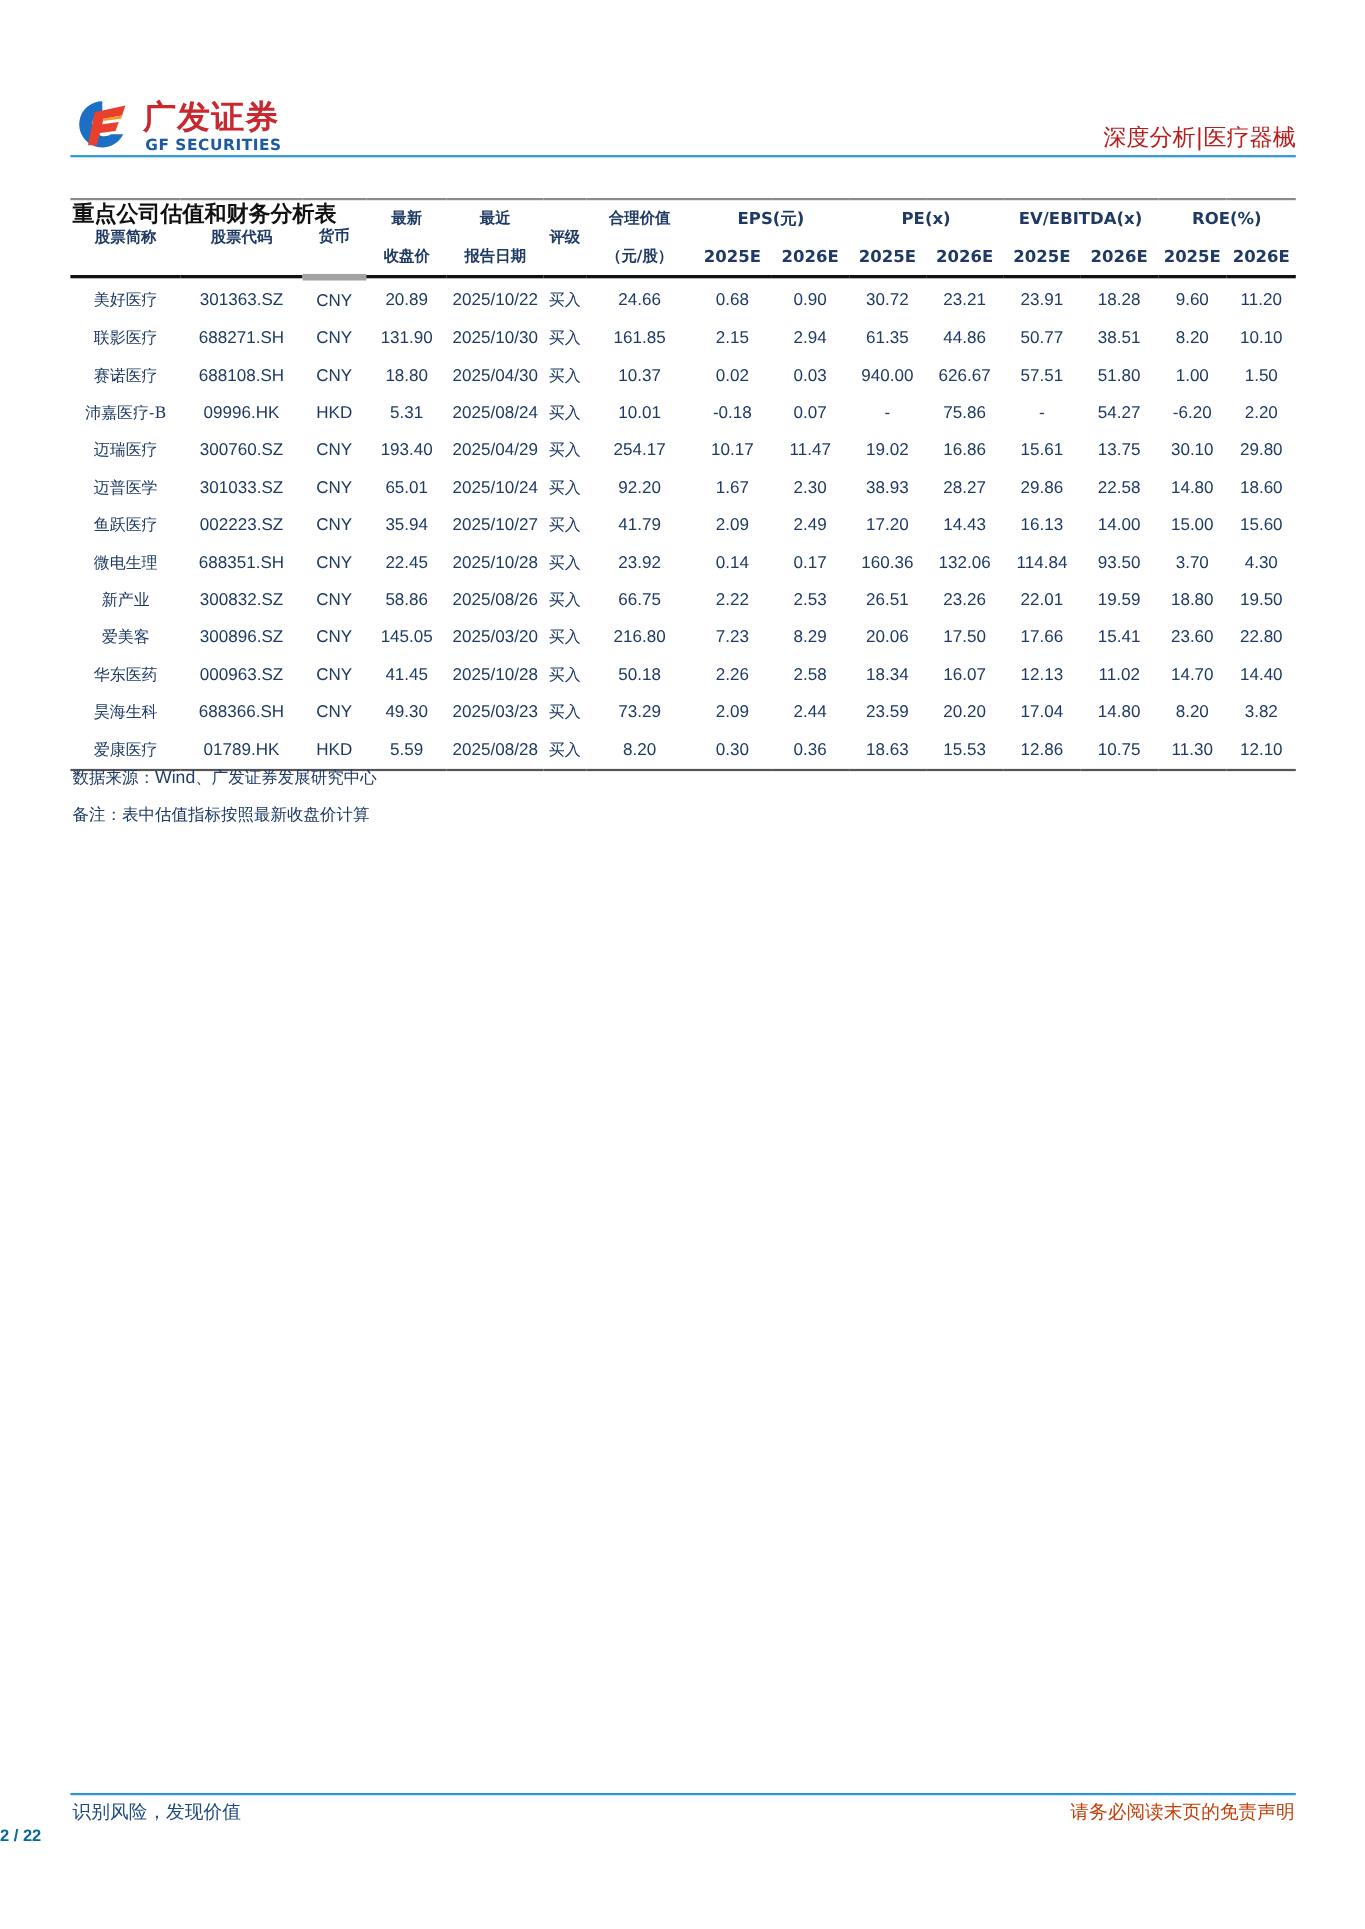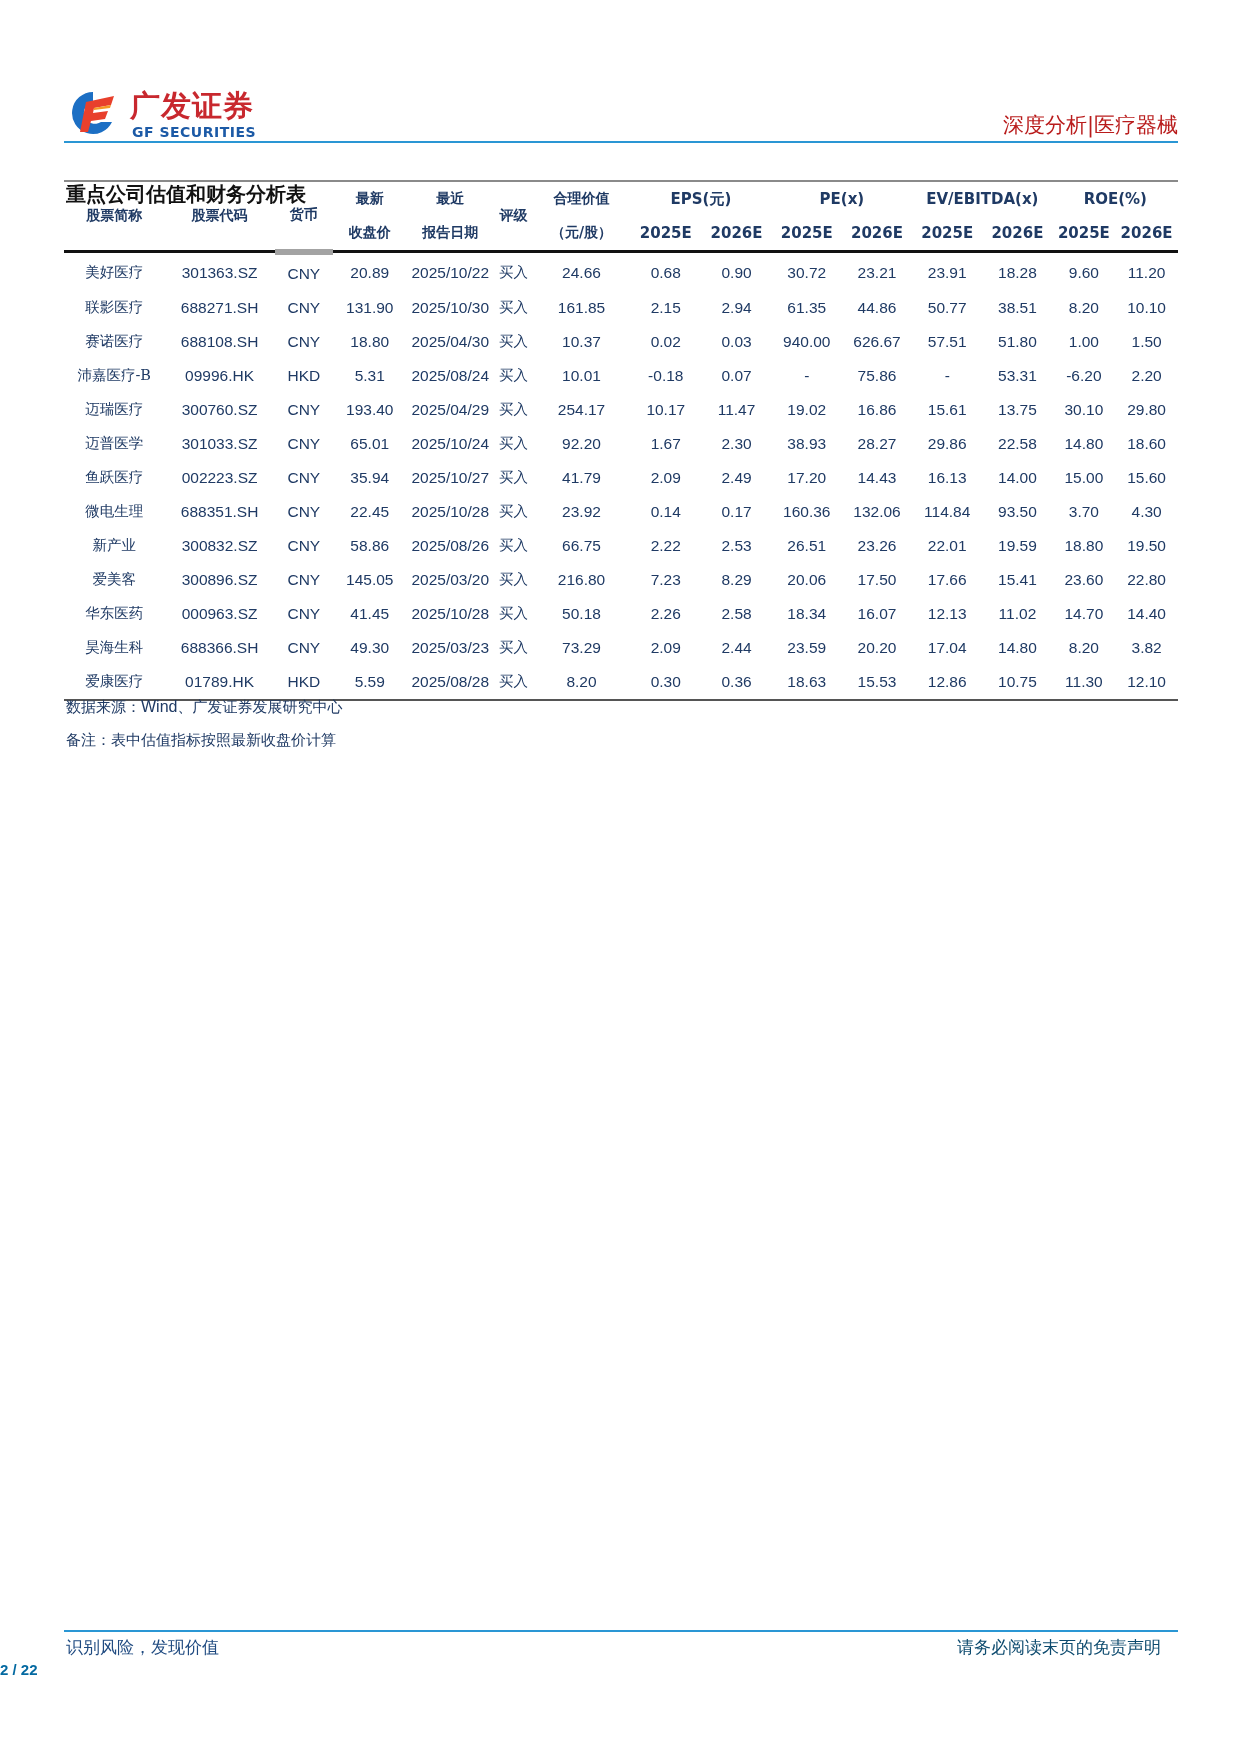--- a/index.html
+++ b/index.html
@@ -26,21 +26,21 @@
   table.val td { font-size: 15.5px; color: #1f3a64; height: 34px; padding: 0; text-align: center; white-space: nowrap; font-family: "Liberation Sans", sans-serif; }
   table.val td.cn { font-family: "DejaVu Serif", serif; font-size: 14.5px; }
   table.val tbody tr:last-child td { border-bottom: 2px solid #555; }
   table.val tbody tr:first-child td { padding-top: 2px; }
 
   .note { position: absolute; left: 66px; font-size: 15px; color: #1f3a64; font-family: "DejaVu Serif", serif; }
   .note .en { font-family: "Liberation Sans", sans-serif; font-size: 16px; }
 
   .footer-line { position: absolute; left: 64px; top: 1630px; width: 1114px; height: 2px; background: #2a96d4; }
   .footer-left { position: absolute; left: 66px; top: 1636px; font-size: 17px; color: #1f4a80; font-family: "DejaVu Sans", sans-serif; }
-  .footer-right { position: absolute; right: 80px; top: 1636px; font-size: 17px; color: #0c4a6e; font-family: "DejaVu Sans", sans-serif; }
+  .footer-right { position: absolute; right: 64px; top: 1636px; font-size: 17px; color: #c2410c; font-family: "DejaVu Sans", sans-serif; }
   .page-num { position: absolute; left: 0; width: 1241px; top: 1661px; text-align: left; font-size: 15px; font-weight: bold; color: #0369a1; font-family: "Liberation Sans", sans-serif; }
 </style>
 </head>
 <body>
 
 <div class="header">
   <div class="logo">
     <svg class="logo-mark" viewBox="0 0 50 50">
       <path d="M25 4 A21 21 0 1 0 44 34 L33 34 A11 11 0 1 1 25 14 Z" fill="#1c6fc4"></path>
       <path d="M18 14 L46 8 L43 17 L26 20 L25 25 L40 23 L37 31 L23 33 L20 44 L12 44 Z" fill="#e8402c"></path>
@@ -159,21 +159,21 @@
         <td>HKD</td>
         <td>5.31</td>
         <td>2025/08/24</td>
         <td class="cn">买入</td>
         <td>10.01</td>
         <td>-0.18</td>
         <td>0.07</td>
         <td>-</td>
         <td>75.86</td>
         <td>-</td>
-        <td>53.31</td>
+        <td>54.27</td>
         <td>-6.20</td>
         <td>2.20</td>
       </tr>
       <tr>
         <td class="cn">迈瑞医疗</td>
         <td>300760.SZ</td>
         <td>CNY</td>
         <td>193.40</td>
         <td>2025/04/29</td>
         <td class="cn">买入</td>

